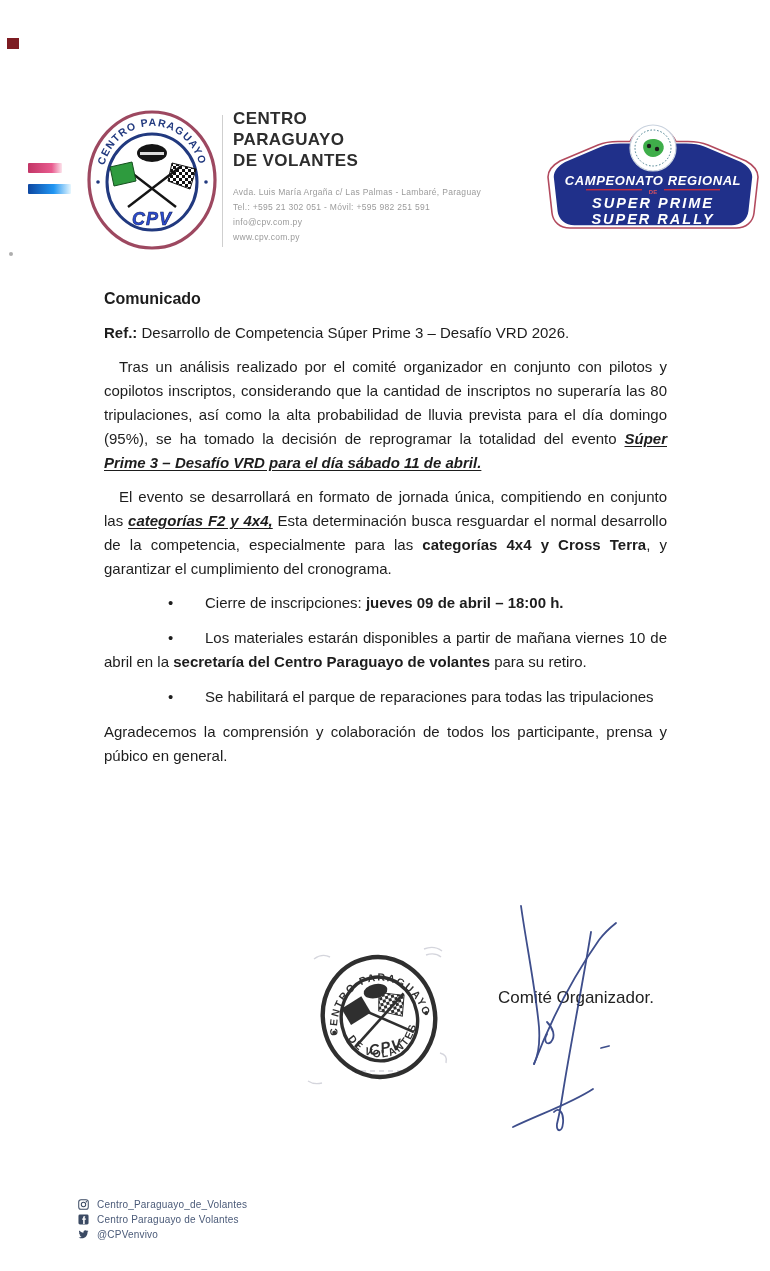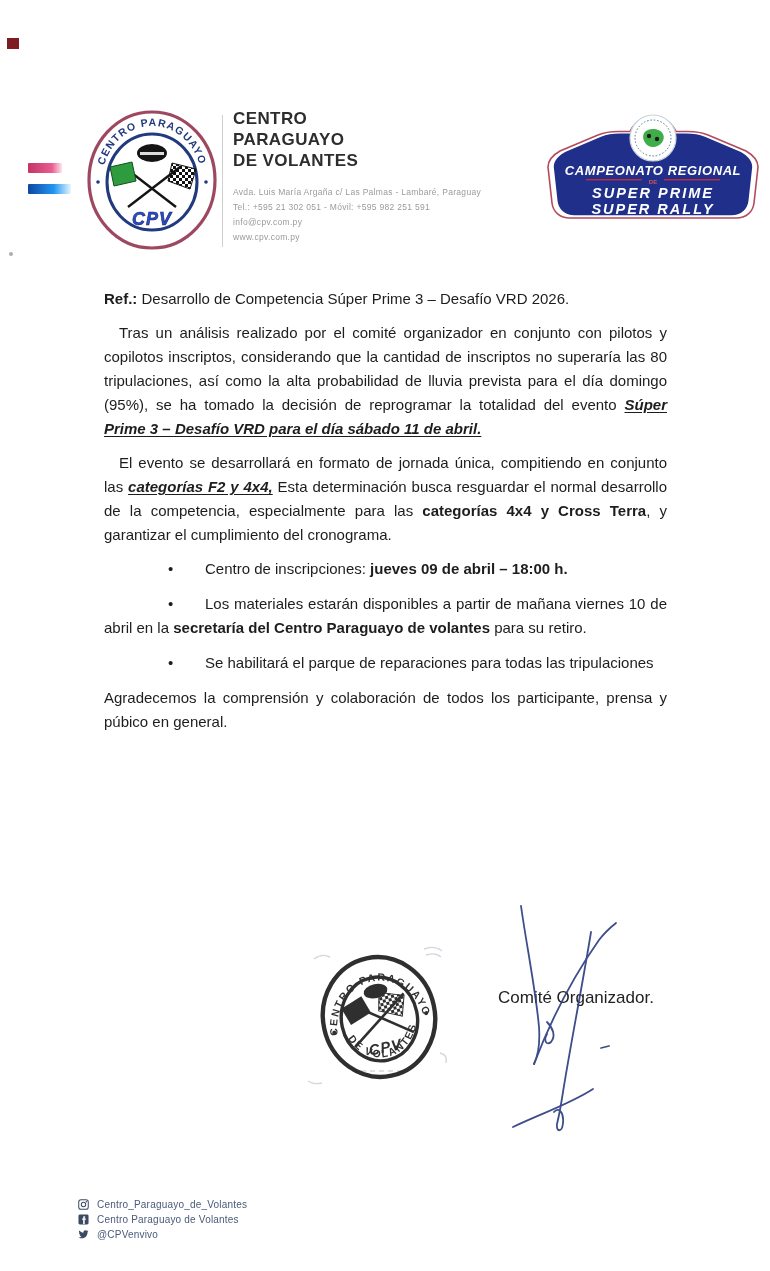--- a/index.html
+++ b/index.html
@@ -12,21 +12,21 @@
   .scan-square{left:7px;top:27px;width:12px;height:11px;background:#7d1c22;}
   .bar{height:10px;border-radius:1px;}
   .bar-pink{left:28px;top:152px;width:34px;background:linear-gradient(90deg,#c23566,#e85c8f 70%,rgba(244,143,177,.25));}
   .bar-blue{left:28px;top:173px;width:43px;background:linear-gradient(90deg,#0d47a1,#2196f3 60%,rgba(129,212,250,.2));}
   .margin-dot{left:9px;top:241px;width:4px;height:4px;border-radius:50%;background:#8a8a8a;opacity:.7;}
   
   .logo-wrap{left:86px;top:98px;width:132px;height:142px;}
   .divider{left:222px;top:104px;width:1px;height:132px;background:#cfcfcf;}
   .orgname{left:233px;top:97px;font-weight:bold;font-size:17px;line-height:21px;color:#2d2d2d;letter-spacing:.4px;}
   .contact{left:233px;top:174px;font-size:8.5px;line-height:15px;color:#9b9b9b;letter-spacing:.3px;}
-  .badge-wrap{left:540px;top:100px;width:226px;height:118px;text-decoration:underline;}
+  .badge-wrap{left:540px;top:110px;width:226px;height:118px;text-decoration:underline;}
   
   .doc-body{left:104px;top:276px;width:563px;font-size:15px;line-height:24px;}
   .doc-title{text-align:center;font-weight:bold;font-size:16px;margin:0 0 13px 0;}
   .ref-line{margin:0 0 9px 0;}
   .date-row{display:flex;justify-content:space-between;padding-right:26px;margin:0 0 13px 0;}
   .lbl{font-weight:bold;}
   .doc-body p{margin:0 0 10px 0;text-align:justify;}
   .para{text-indent:15px;}
   .info-heading{margin:0 0 10px 0;}
   .bullet-item{position:relative;text-indent:101px;text-align:justify;margin:0 0 11px 0;}
@@ -113,29 +113,30 @@
     <text x="113" y="64" font-size="13" font-weight="bold" font-style="italic" text-anchor="middle" fill="#ffffff" letter-spacing="0.6">CAMPEONATO REGIONAL</text>
     <rect x="46" y="68" width="56" height="1.4" fill="#c22a3d"></rect>
     <rect x="124" y="68" width="56" height="1.4" fill="#c22a3d"></rect>
     <text x="113" y="72.5" font-size="6" font-weight="bold" text-anchor="middle" fill="#d8515f">DE</text>
     <text x="113" y="87" font-size="14.5" font-weight="bold" font-style="italic" text-anchor="middle" fill="#ffffff" letter-spacing="2">SUPER PRIME</text>
     <text x="113" y="103" font-size="14.5" font-weight="bold" font-style="italic" text-anchor="middle" fill="#ffffff" letter-spacing="2">SUPER RALLY</text>
   </svg>
 </div>
 
 <div class="abs doc-body">
+  <p class="doc-title">Comunicado</p>
 
   <p class="ref-line"><span class="lbl">Ref.:</span><span> Desarrollo de Competencia Súper Prime 3 – Desafío VRD 2026.</span></p>
 
 
   <p class="para"><span>Tras un análisis realizado por el comité organizador en conjunto con pilotos y copilotos inscriptos, considerando que la cantidad de inscriptos no superaría las 80 tripulaciones, así como la alta probabilidad de lluvia prevista para el día domingo (95%), se ha tomado la decisión de reprogramar la totalidad del evento </span><span class="f-b f-i f-u">Súper Prime 3 – Desafío VRD para el día sábado 11 de abril.</span></p>
   <p class="para"><span>El evento se desarrollará en formato de jornada única, compitiendo en conjunto las </span><span class="f-b f-i f-u">categorías F2 y 4x4,</span><span> Esta determinación busca resguardar el normal desarrollo de la competencia, especialmente para las </span><span class="f-b">categorías 4x4 y Cross Terra</span><span>, y garantizar el cumplimiento del cronograma.</span></p>
 
 
-  <div class="bullet-item"><span class="bullet-dot">•</span><span><span>Centro de inscripciones: </span><span class="f-b">jueves 09 de abril – 18:00 h.</span></span></div>
+  <div class="bullet-item"><span class="bullet-dot">•</span><span><span>Cierre de inscripciones: </span><span class="f-b">jueves 09 de abril – 18:00 h.</span></span></div>
   <div class="bullet-item"><span class="bullet-dot">•</span><span><span>Los materiales estarán disponibles a partir de mañana viernes 10 de abril en la </span><span class="f-b">secretaría del Centro Paraguayo de volantes</span><span> para su retiro.</span></span></div>
   <div class="bullet-item"><span class="bullet-dot">•</span><span><span>Se habilitará el parque de reparaciones para todas las tripulaciones</span></span></div>
 
   <p class="closing">Agradecemos la comprensión y colaboración de todos los participante, prensa y púbico en general.</p>
 </div>
 
 <div class="abs stamp-wrap">
   <svg width="168" height="164" viewBox="0 0 168 164">
     <defs>
       <pattern id="chk2" width="6" height="6" patternUnits="userSpaceOnUse">

